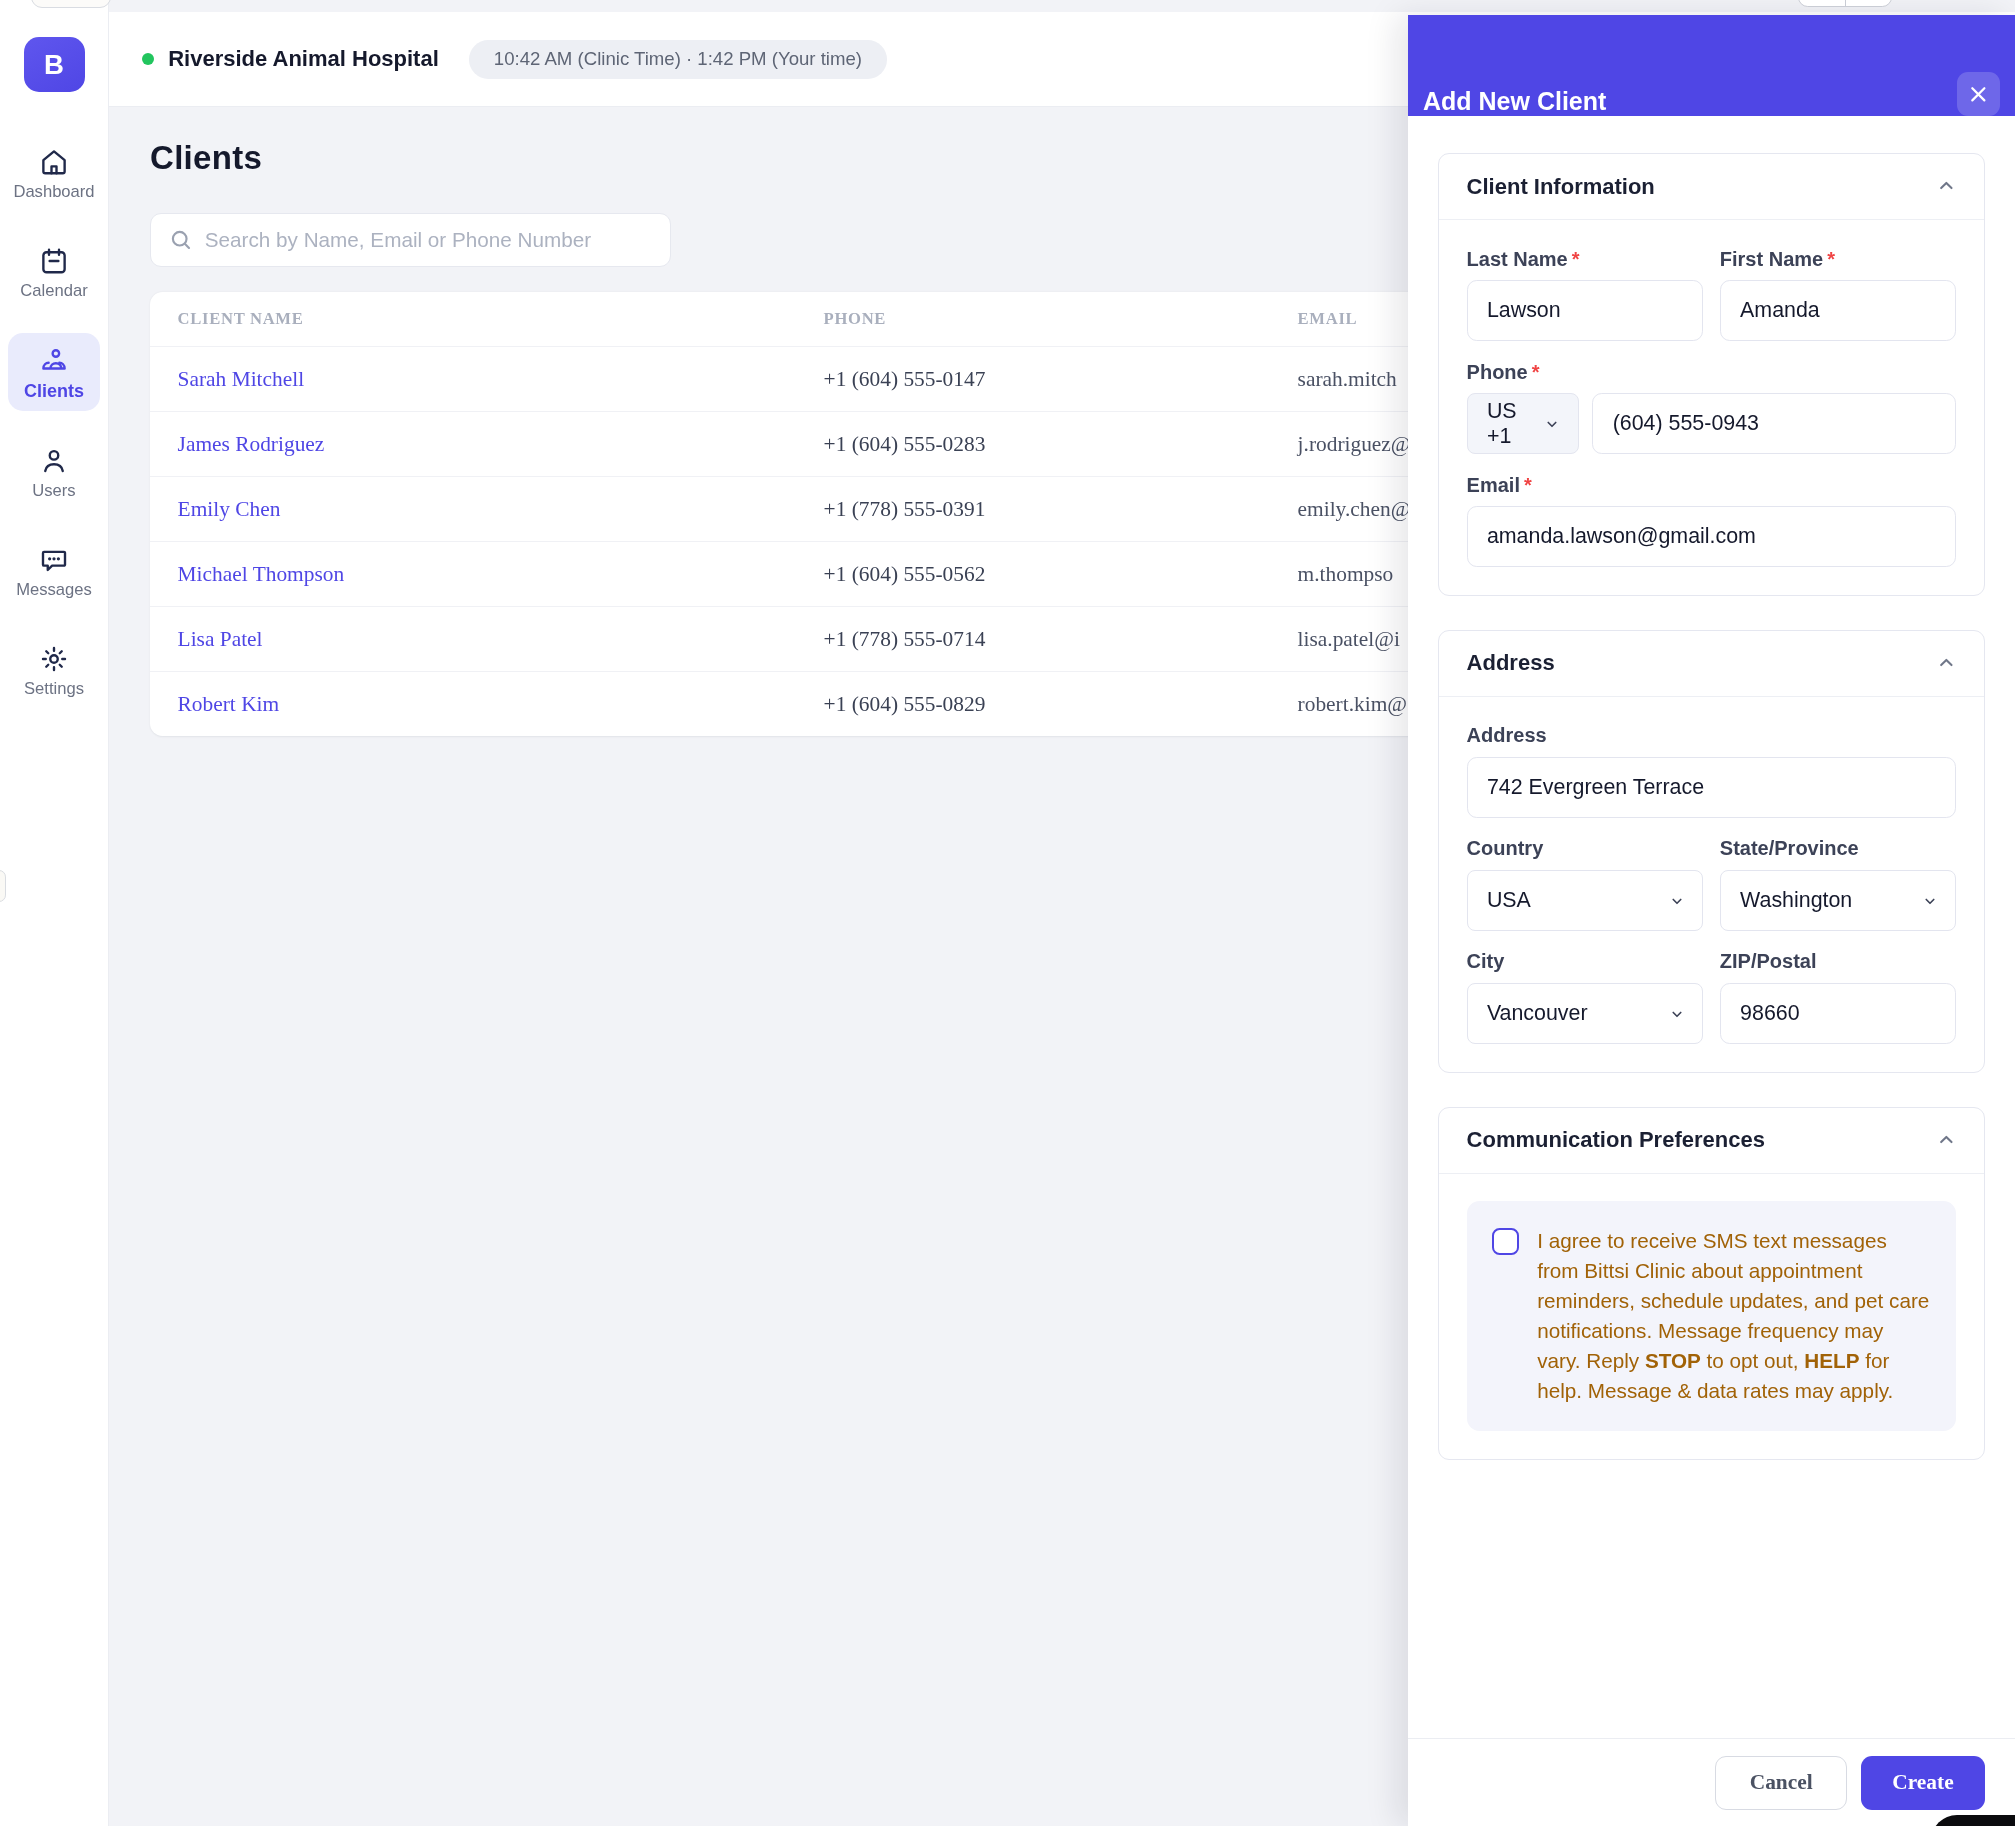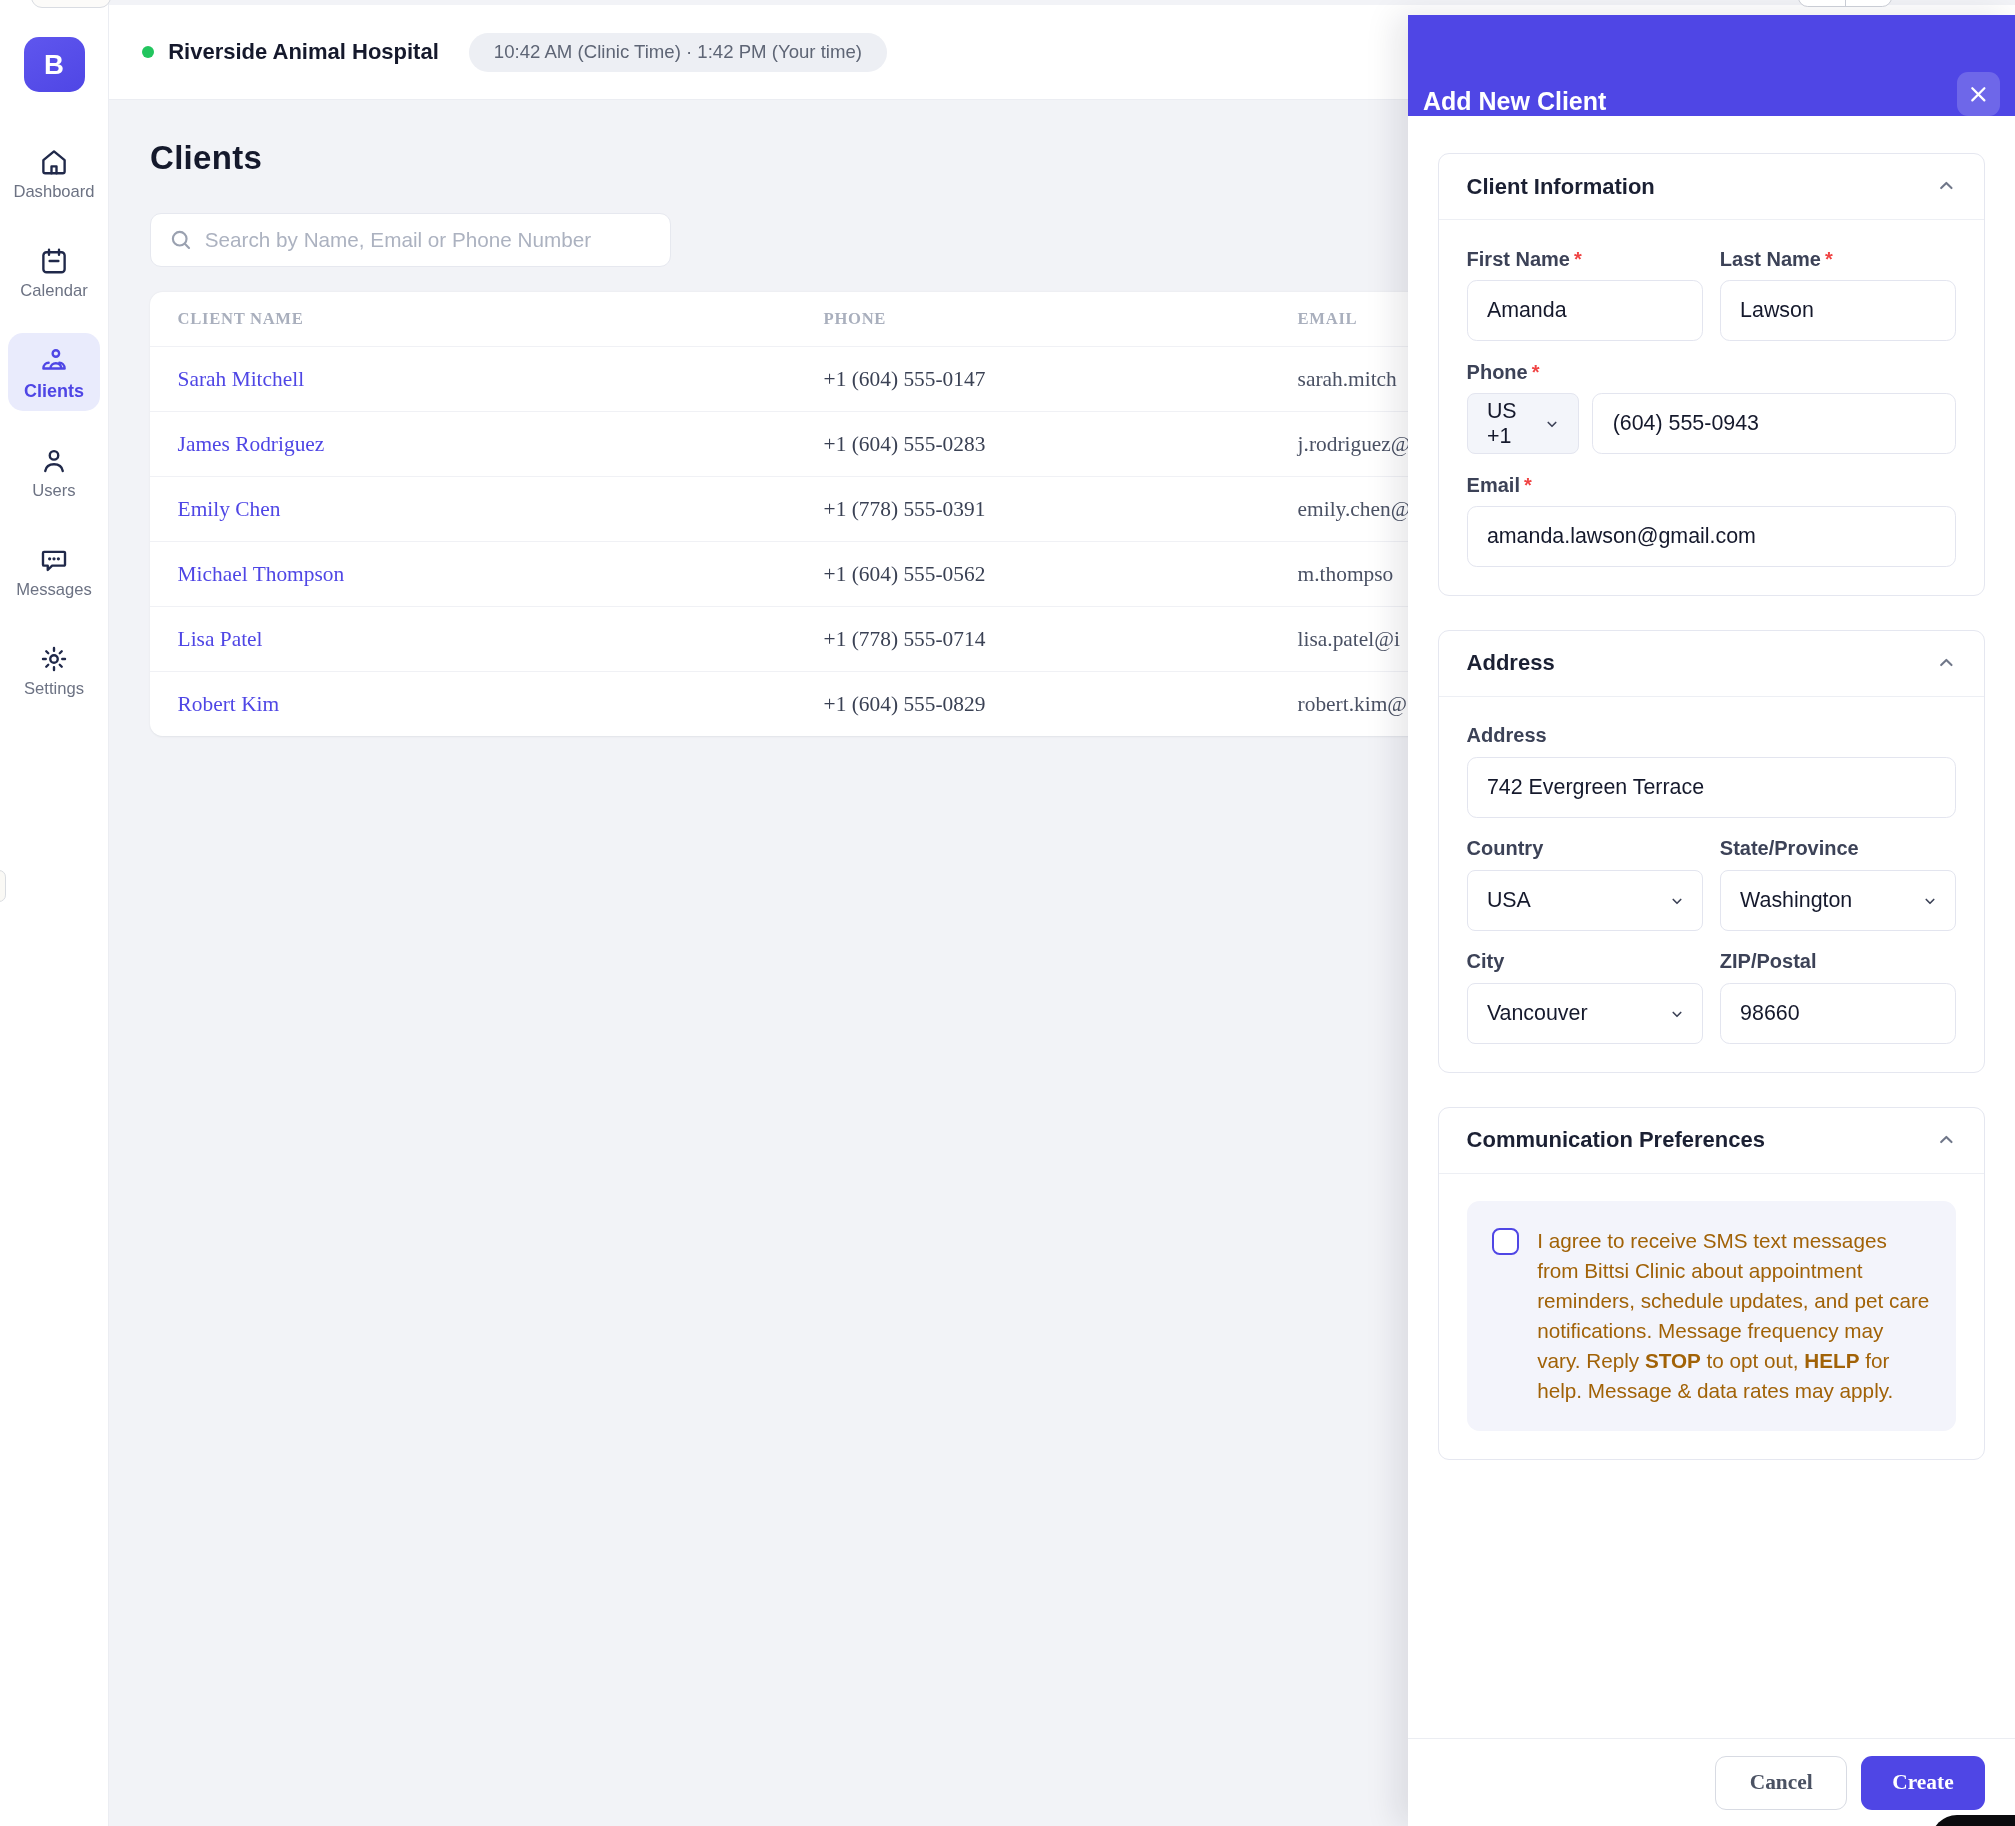--- a/index.html
+++ b/index.html
@@ -18,21 +18,21 @@
   .nav-item { width:92px; padding:12.4px 4.1px 9.7px; border-radius:15px;
     display:flex; flex-direction:column; align-items:center; gap:5px; cursor:pointer; }
   .nav-item svg { width:30px; height:30px; stroke:#20294A; fill:none;
     stroke-width:1.9; stroke-linecap:round; stroke-linejoin:round; }
   .nav-item .nav-label { font-size:16.6px; color:#6C7283; }
   .nav-item.active { background:#E9EBFC; }
   .nav-item.active svg { stroke:#4F46E5; }
   .nav-item.active .nav-label { color:#4F46E5; font-weight:600; font-size:18px; }
 
   
-  .main-header { position:absolute; left:109px; top:5px; width:1906px; height:95px;
+  .main-header { position:absolute; left:109px; top:12px; width:1906px; height:95px;
     background:#FFFFFF; border-bottom:0.7px solid #EBEDF2; display:flex; align-items:center; z-index:1; }
   .status-dot { width:12.4px; height:12.4px; border-radius:50%; background:#22C55E; margin-left:33px; }
   .clinic-name { margin-left:13.8px; font-size:22px; font-weight:700; color:#15192C; }
   .time-pill { margin-left:30px; height:39px; padding:0 25px; border-radius:19.3px;
     background:#EDEFF4; display:flex; align-items:center; font-size:18.6px; color:#5E6575; }
 
   
   .main { position:absolute; left:109px; top:95px; width:1906px; height:1731px; z-index:0; }
   .page-title { margin:44px 0 0 41px; font-size:33px; font-weight:800; color:#15192C; letter-spacing:0.3px; }
   .search-box { margin:36px 0 0 41px; width:521px; height:54px; background:#fff;
@@ -235,26 +235,26 @@
     <section class="section-card">
       <div class="section-head">
         <span class="section-title">Client Information</span>
         <svg viewBox="0 0 24 24">
           <path d="m6 14 6-6 6 6"></path>
         </svg>
       </div>
       <div class="section-content">
         <div class="field-row">
           <div class="field">
+            <div class="f-label"><span>Last Name</span><span class="req">*</span></div>
+            <input class="text-input" value="Lawson" style="">
+          </div>
+          <div class="field">
             <div class="f-label"><span>First Name</span><span class="req">*</span></div>
             <input class="text-input" value="Amanda" style="">
-          </div>
-          <div class="field">
-            <div class="f-label"><span>Last Name</span><span class="req">*</span></div>
-            <input class="text-input" value="Lawson" style="">
           </div>
         </div>
 
         <div class="field mt">
           <div class="f-label"><span>Phone</span><span class="req">*</span></div>
           <div class="phone-row">
             <div class="select country-code">
               <span>US +1</span>
               <svg viewBox="0 0 24 24">
                 <path d="m7 10 5 5 5-5"></path>

